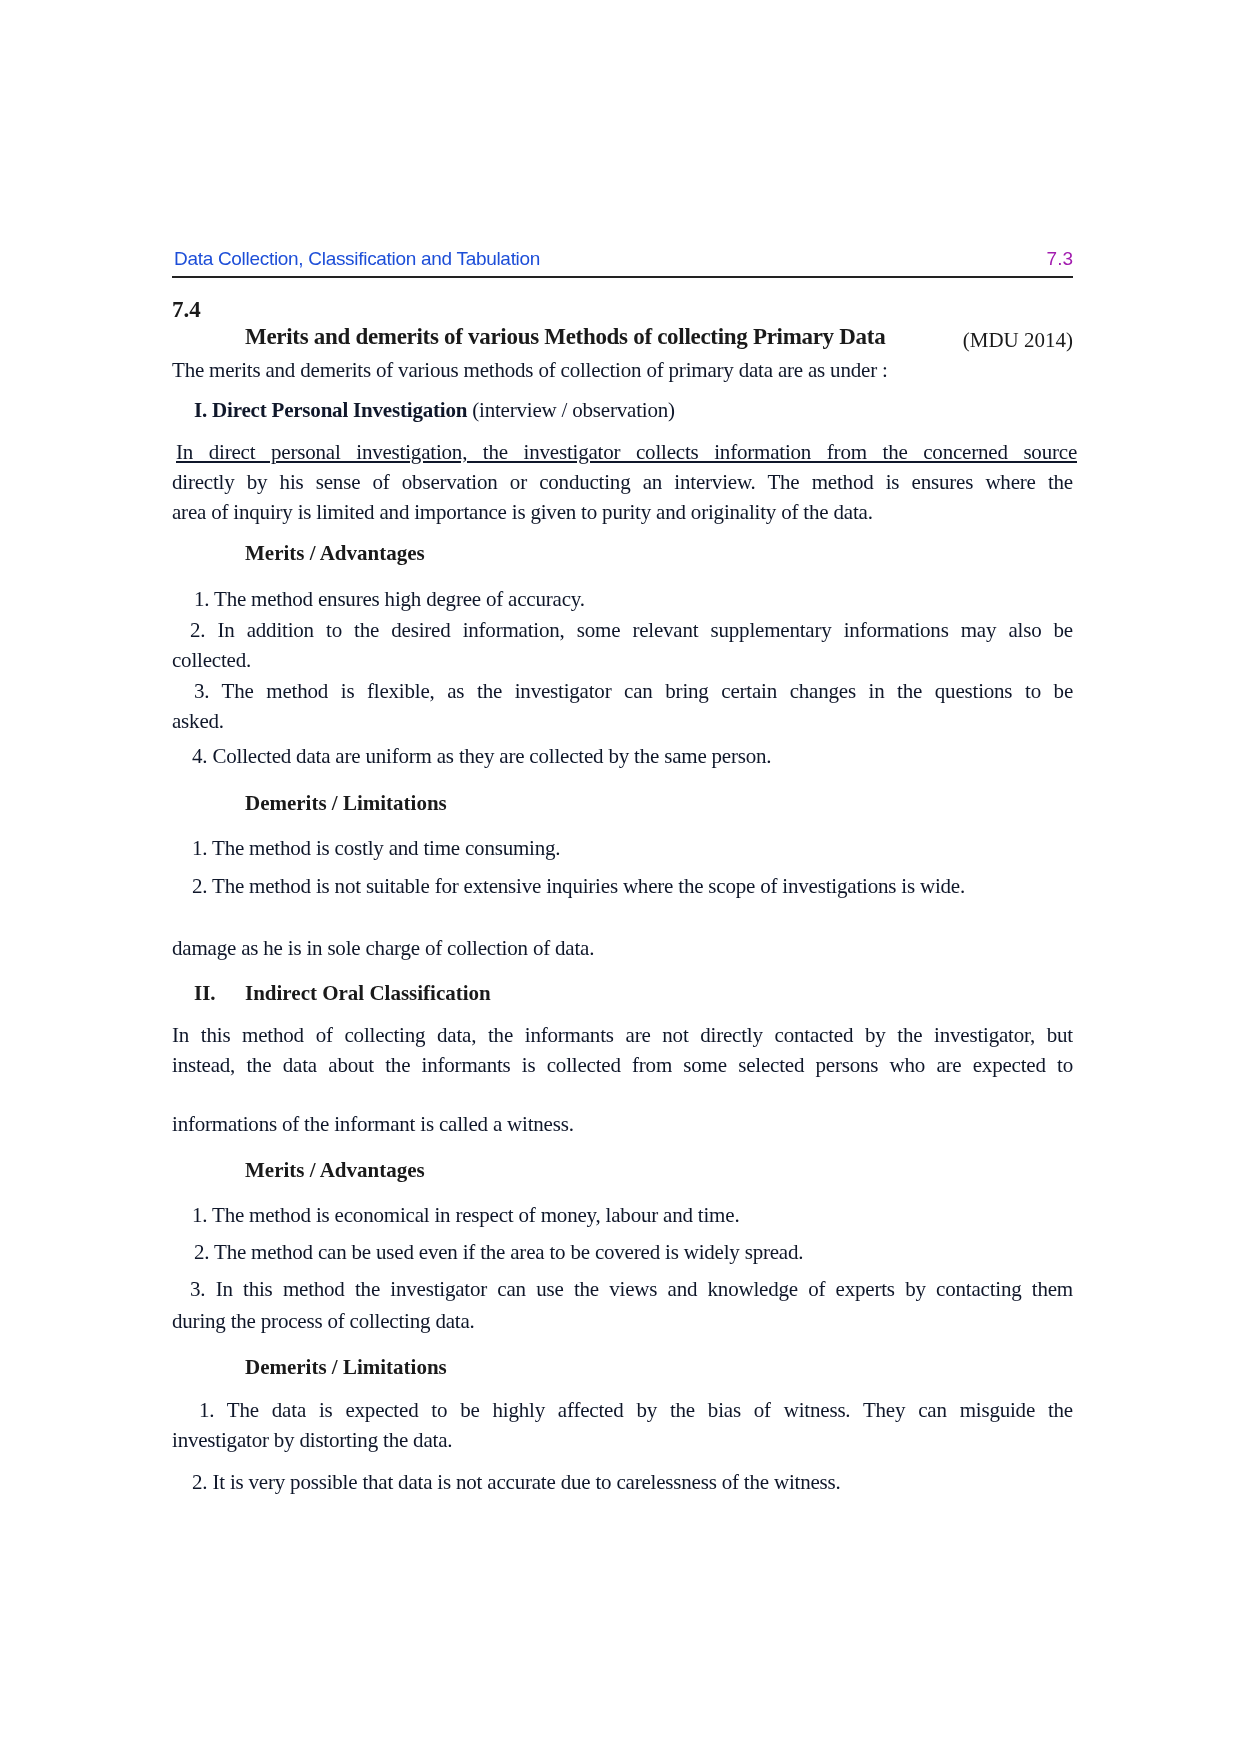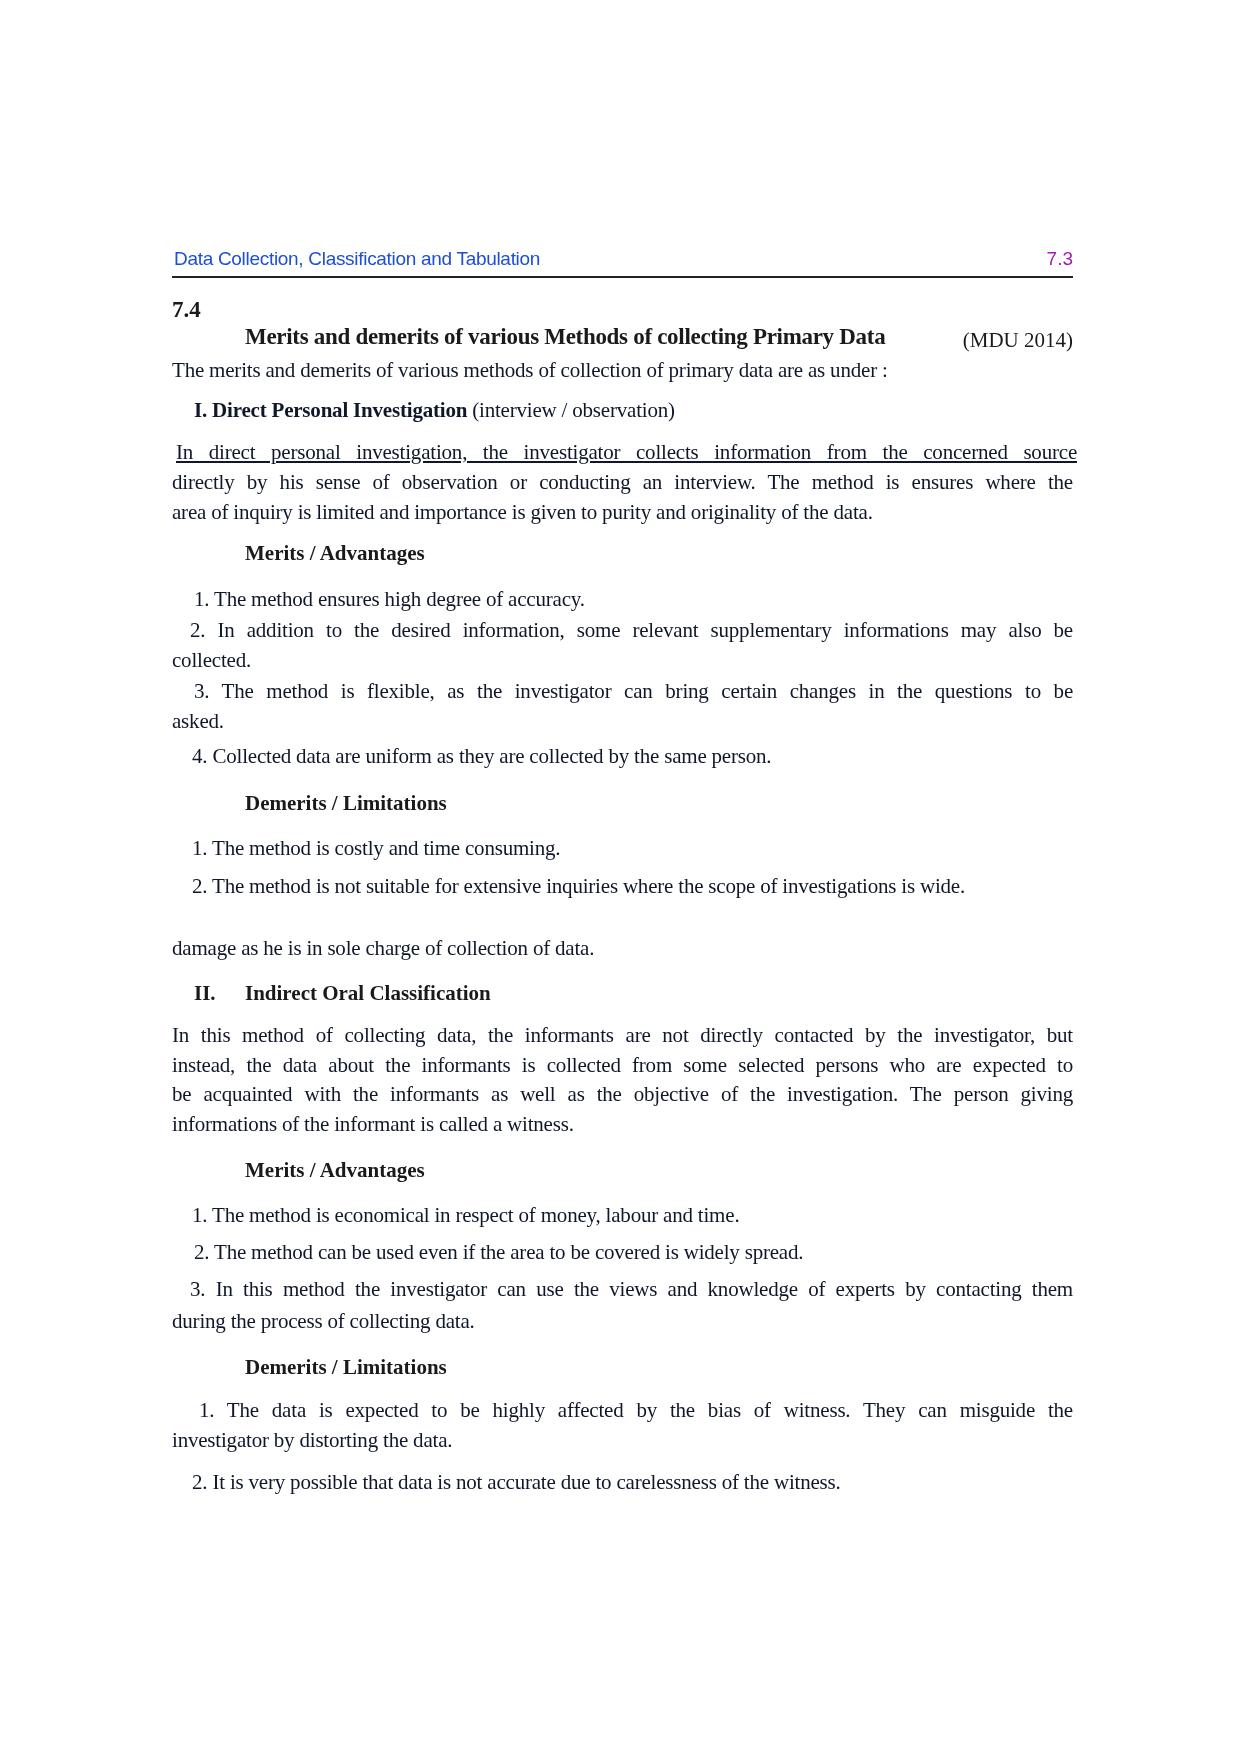--- a/index.html
+++ b/index.html
@@ -53,21 +53,20 @@
 
   <div class="line" style="left:192px; top:836px;">1. The method is costly and time consuming.</div>
   <div class="line" style="left:192px; top:874px;">2. The method is not suitable for extensive inquiries where the scope of investigations is wide.</div>
   <div class="line" style="left:172px; top:936px;">damage as he is in sole charge of collection of data.</div>
 
   <div class="subhead" style="left:194px; top:981px;">II.</div>
   <div class="subhead" style="left:245px; top:981px;">Indirect Oral Classification</div>
 
   <div class="line justify" style="left:172px; top:1023px;">In this method of collecting data, the informants are not directly contacted by the investigator, but</div>
   <div class="line justify" style="left:172px; top:1053px;">instead, the data about the informants is collected from some selected persons who are expected to</div>
-  <div class="line justify" style="left:172px; top:1082px;">be acquainted with the informants as well as the objective of the investigation. The person giving</div>
   <div class="line" style="left:172px; top:1112px;">informations of the informant is called a witness.</div>
 
   <div class="subhead" style="left:245px; top:1158px;">Merits / Advantages</div>
 
   <div class="line" style="left:192px; top:1203px;">1. The method is economical in respect of money, labour and time.</div>
   <div class="line" style="left:194px; top:1240px;">2. The method can be used even if the area to be covered is widely spread.</div>
   <div class="line justify" style="left:190px; top:1277px; width:883px;">3. In this method the investigator can use the views and knowledge of experts by contacting them</div>
   <div class="line" style="left:172px; top:1309px;">during the process of collecting data.</div>
 
   <div class="subhead" style="left:245px; top:1355px;">Demerits / Limitations</div>

